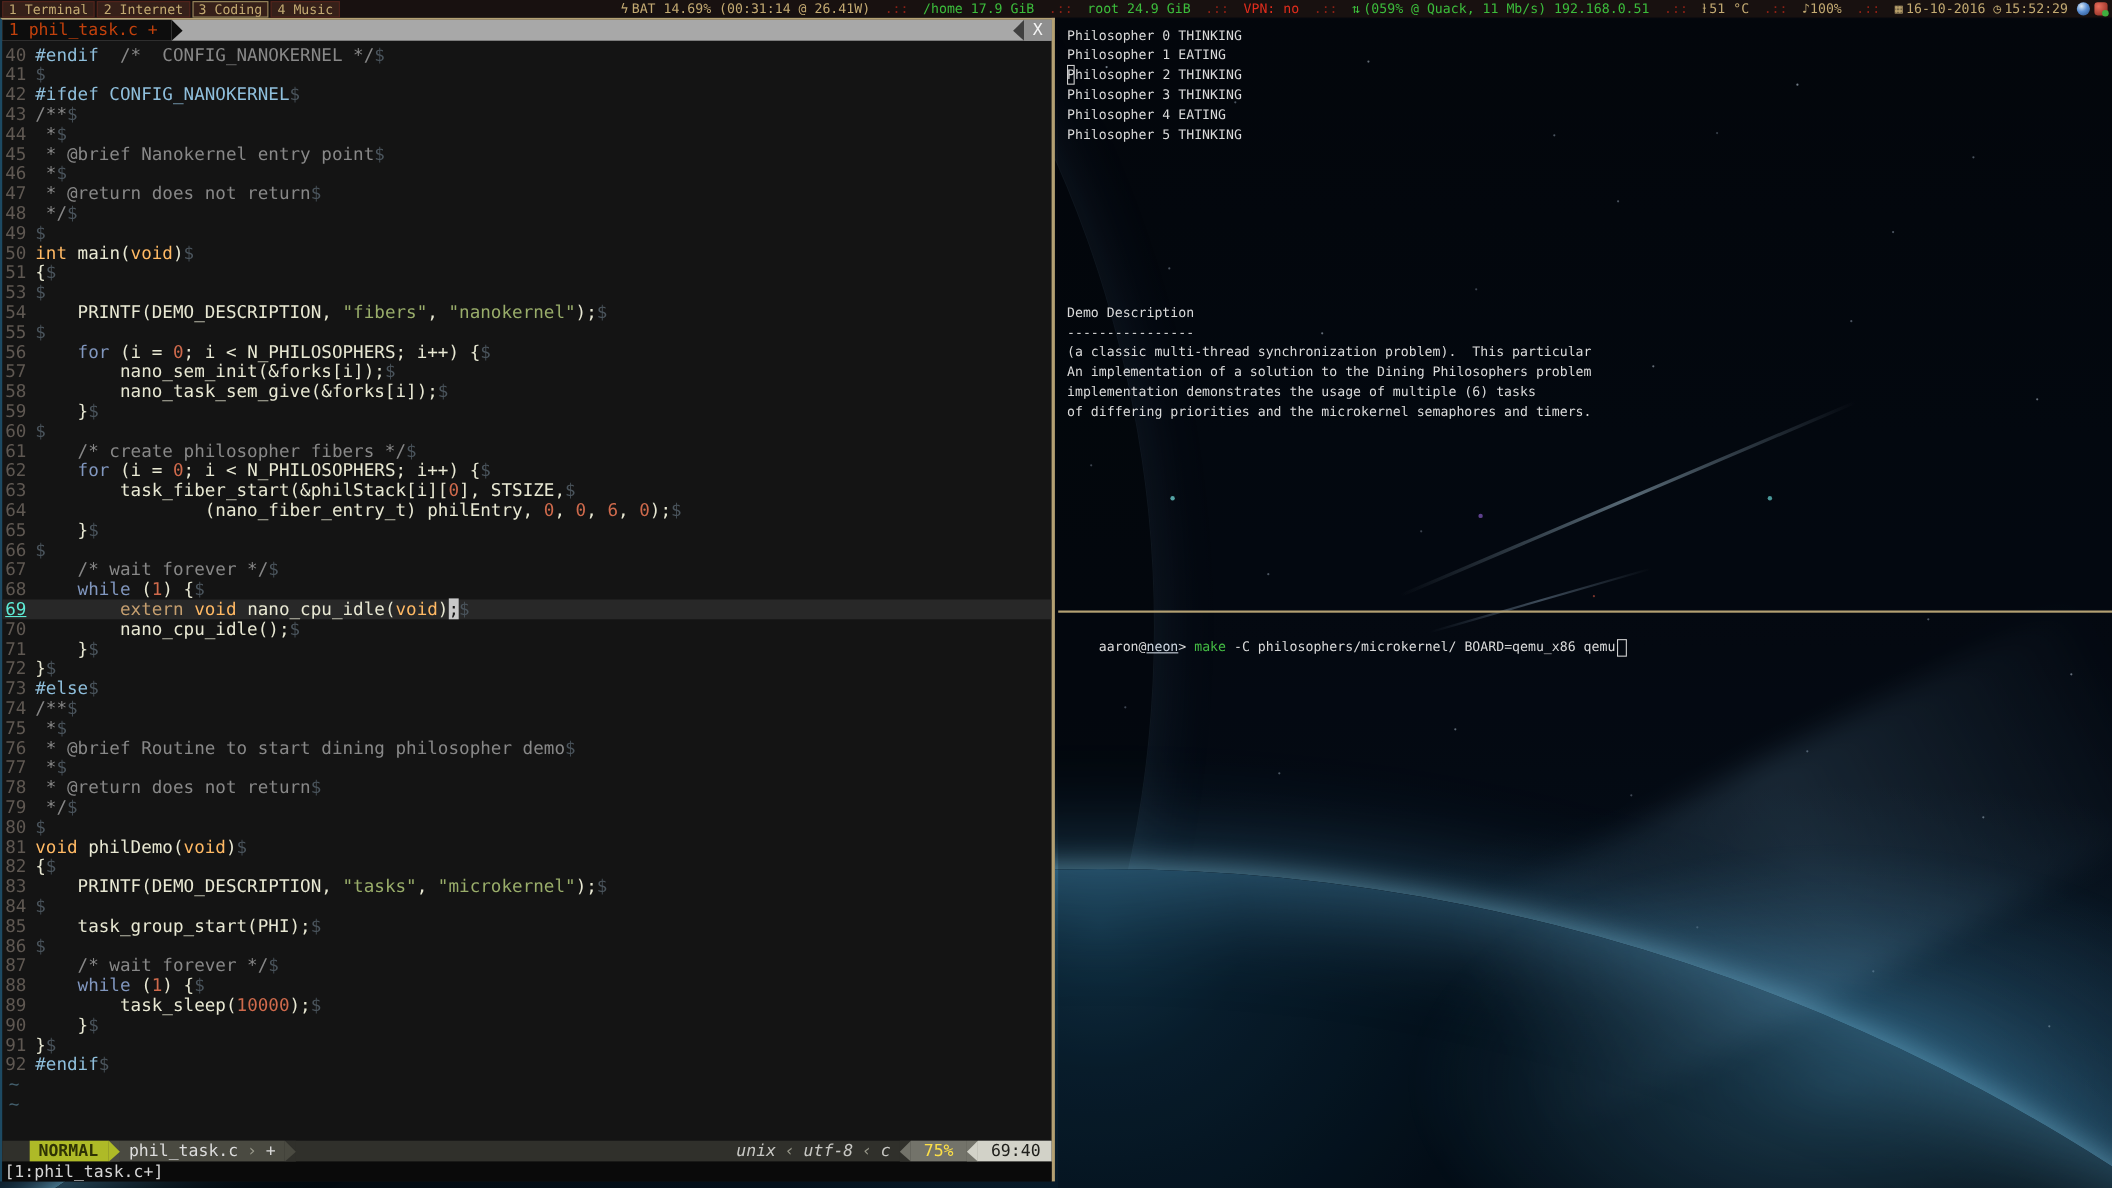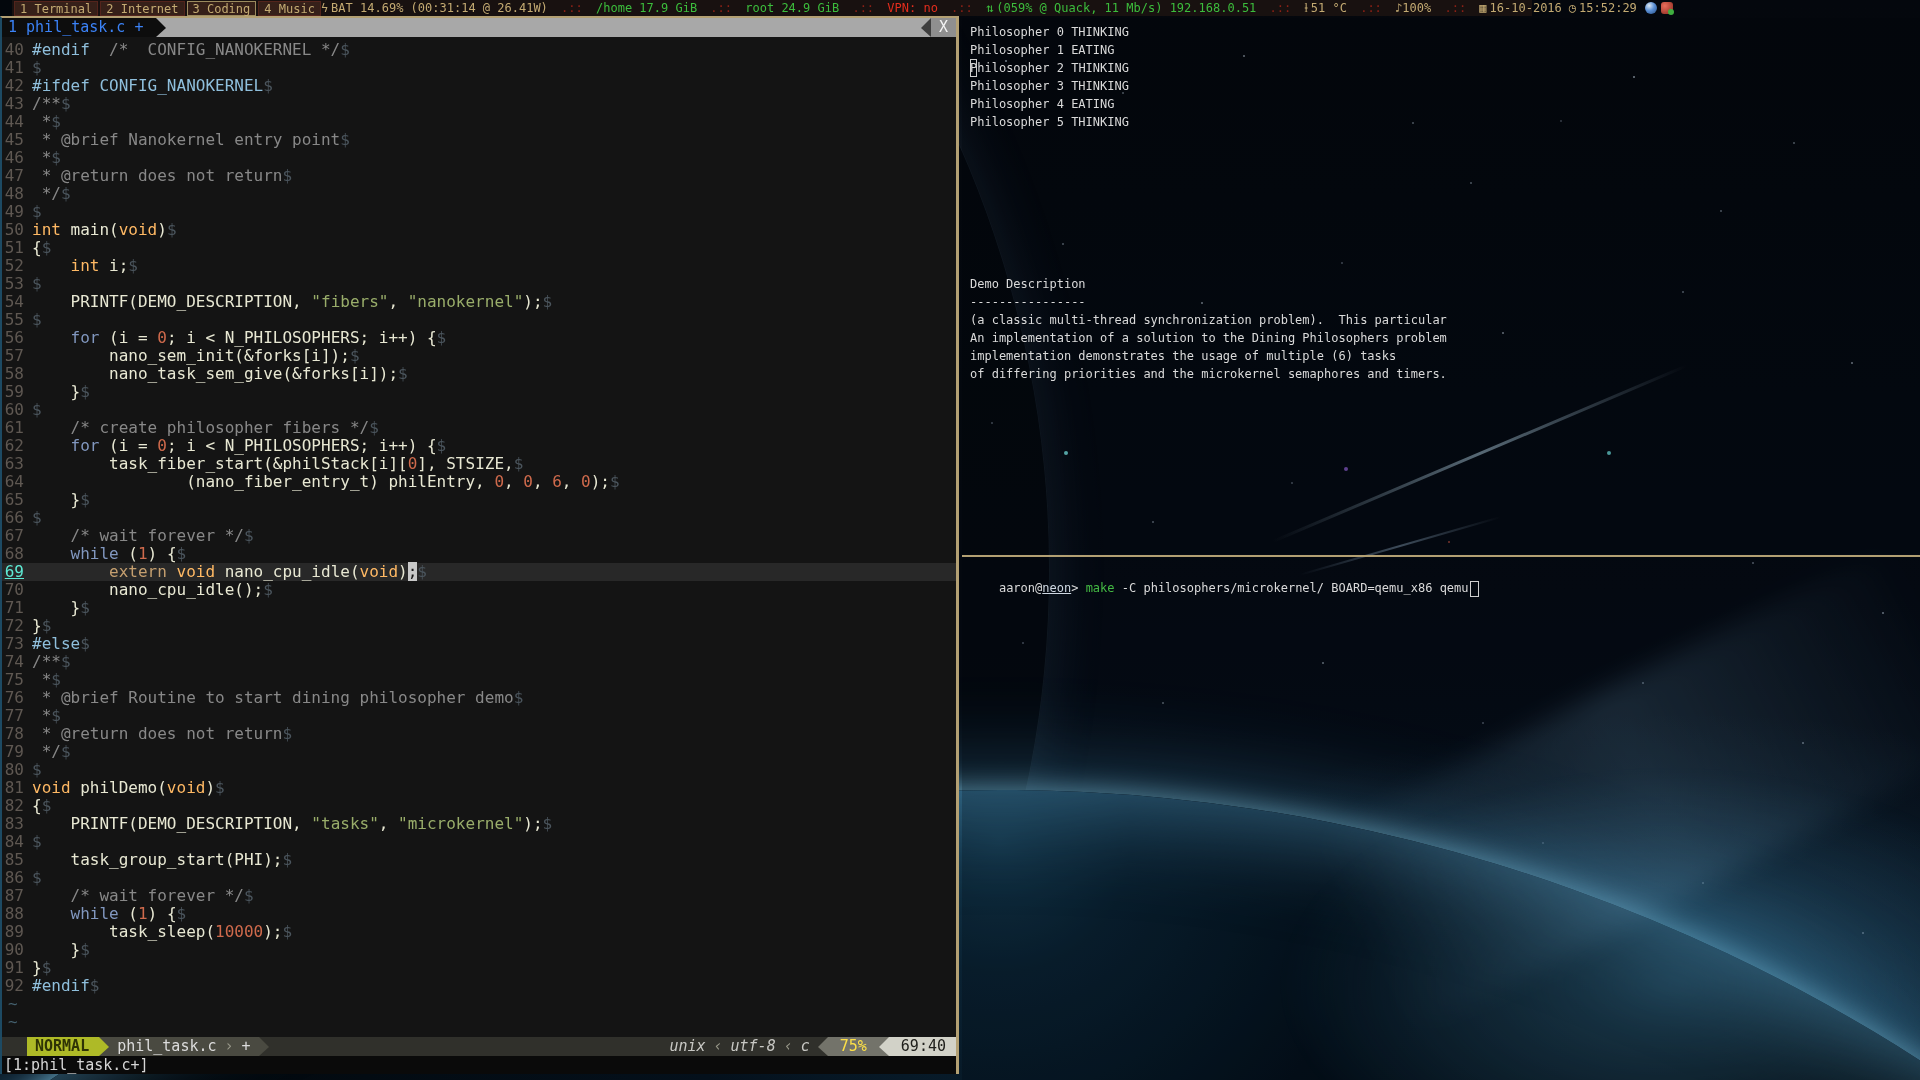--- a/index.html
+++ b/index.html
@@ -52,22 +52,22 @@
       1482px 722px 0 0 rgba(170,185,205,.45), 1642px 682px 0 0 rgba(190,205,225,.5),
       1802px 742px 0 0 rgba(210,225,240,.55), 1062px 822px 0 0 rgba(150,165,185,.4),
       1222px 862px 0 0 rgba(170,185,205,.4), 1382px 902px 0 0 rgba(190,205,225,.45),
       1542px 842px 0 0 rgba(170,185,205,.4), 1702px 882px 0 0 rgba(190,205,225,.45),
       1862px 932px 0 0 rgba(210,225,240,.5), 1102px 962px 0 0 rgba(150,165,185,.35),
       1262px 1002px 0 0 rgba(170,185,205,.4), 1422px 1042px 0 0 rgba(190,205,225,.4),
       1582px 982px 0 0 rgba(170,185,205,.4), 1470px 182px 0 0 rgba(190,205,225,.5),
       1560px 120px 0 0 rgba(170,185,205,.4), 1720px 210px 0 0 rgba(190,205,225,.5); }
 
   
-  .bar { position:absolute; left:0; top:0; width:1520px; height:16px; background:#181110;
-         display:flex; align-items:center; font-size:12px; line-height:14px; z-index:50;margin-left:12px; }
+  .bar { position:absolute; left:0; top:0; width:1920px; height:16px; background:#181110;
+         display:flex; align-items:center; font-size:12px; line-height:14px; z-index:50; }
   .ws-list { display:flex; height:16px; align-items:center; }
   .ws { height:15px; padding:0 5px; margin-left:2px; background:#362019;
         border:1px solid #53241c; color:var(--bar-tan); white-space:pre; }
   .ws.focused { border-color:#9b8a5e; }
   .status { margin-left:auto; display:flex; white-space:pre; color:var(--bar-tan); }
   .seg { white-space:pre; }
   .seg .glyph { margin-right:3px; }
   .seg.green { color:var(--bar-green); }
   .seg.red   { color:var(--bar-red); }
   .seg.tan   { color:var(--bar-tan); }
@@ -80,21 +80,21 @@
     background: radial-gradient(circle at 32% 32%, #ea6e5c, #a23b2e 72%); }
   .tray-flower::after { content:""; position:absolute; right:-1px; bottom:-1px;
     width:6px; height:6px; border-radius:50%; background:#3fae3f; }
 
   
   .vim { position:absolute; left:0; top:16px; width:959px; height:1058px; background:#141414;
          border-top:2px solid var(--accent-border); border-right:3px solid var(--accent-border);
          border-left:2px solid #1d4a63; display:flex; flex-direction:column; z-index:10; }
   .tabline { height:19px; background:#a8a8a8; display:flex; align-items:stretch;
              font-size:15px; line-height:19px; flex:none; }
-  .tab { background:#0d0d0d; color:#3b82f6; padding:0 3px 0 6px; white-space:pre; }
+  .tab { background:#0d0d0d; color:#c2410c; padding:0 3px 0 6px; white-space:pre; }
   .tab-arrow { width:0; height:0; border-top:10px solid transparent; border-bottom:9px solid transparent;
                border-left:10px solid #0d0d0d; }
   .tab-fill { flex:1; }
   .tabclose-arrow { width:0; height:0; border-top:10px solid transparent; border-bottom:9px solid transparent;
                border-right:10px solid #3f3f3f; }
   .tab-close { background:#8f8f8f; color:#f4f4f4; padding:0 8px; }
 
   .code { flex:1; overflow:hidden; padding-top:4px; font-size:16px; }
   .crow { height:18px; line-height:18px; white-space:pre; display:flex; }
   .gut { width:30px; flex:none; text-align:right; padding-right:8px; color:#5f5852; }
@@ -188,21 +188,20 @@
       <div class="crow"><span class="gut">42</span><span><span class="tk-p">#ifdef CONFIG_NANOKERNEL</span><span class="eol">$</span></span></div>
       <div class="crow"><span class="gut">43</span><span><span class="tk-c">/**</span><span class="eol">$</span></span></div>
       <div class="crow"><span class="gut">44</span><span><span class="tk-c"> *</span><span class="eol">$</span></span></div>
       <div class="crow"><span class="gut">45</span><span><span class="tk-c"> * @brief Nanokernel entry point</span><span class="eol">$</span></span></div>
       <div class="crow"><span class="gut">46</span><span><span class="tk-c"> *</span><span class="eol">$</span></span></div>
       <div class="crow"><span class="gut">47</span><span><span class="tk-c"> * @return does not return</span><span class="eol">$</span></span></div>
       <div class="crow"><span class="gut">48</span><span><span class="tk-c"> */</span><span class="eol">$</span></span></div>
       <div class="crow"><span class="gut">49</span><span><span class="eol">$</span></span></div>
       <div class="crow"><span class="gut">50</span><span><span class="tk-t">int</span><span class="tk-n"> main(</span><span class="tk-t">void</span><span class="tk-n">)</span><span class="eol">$</span></span></div>
       <div class="crow"><span class="gut">51</span><span><span class="tk-n">{</span><span class="eol">$</span></span></div>
-      <div class="crow"><span class="gut">52</span><span><span class="tk-n">    </span><span class="tk-t">int</span><span class="tk-n"> i;</span><span class="eol">$</span></span></div>
       <div class="crow"><span class="gut">53</span><span><span class="eol">$</span></span></div>
       <div class="crow"><span class="gut">54</span><span><span class="tk-n">    PRINTF(DEMO_DESCRIPTION, </span><span class="tk-s">"fibers"</span><span class="tk-n">, </span><span class="tk-s">"nanokernel"</span><span class="tk-n">);</span><span class="eol">$</span></span></div>
       <div class="crow"><span class="gut">55</span><span><span class="eol">$</span></span></div>
       <div class="crow"><span class="gut">56</span><span><span class="tk-n">    </span><span class="tk-k">for</span><span class="tk-n"> (i = </span><span class="tk-d">0</span><span class="tk-n">; i &lt; N_PHILOSOPHERS; i++) {</span><span class="eol">$</span></span></div>
       <div class="crow"><span class="gut">57</span><span><span class="tk-n">        nano_sem_init(&amp;forks[i]);</span><span class="eol">$</span></span></div>
       <div class="crow"><span class="gut">58</span><span><span class="tk-n">        nano_task_sem_give(&amp;forks[i]);</span><span class="eol">$</span></span></div>
       <div class="crow"><span class="gut">59</span><span><span class="tk-n">    }</span><span class="eol">$</span></span></div>
       <div class="crow"><span class="gut">60</span><span><span class="eol">$</span></span></div>
       <div class="crow"><span class="gut">61</span><span><span class="tk-n">    </span><span class="tk-c">/* create philosopher fibers */</span><span class="eol">$</span></span></div>
       <div class="crow"><span class="gut">62</span><span><span class="tk-n">    </span><span class="tk-k">for</span><span class="tk-n"> (i = </span><span class="tk-d">0</span><span class="tk-n">; i &lt; N_PHILOSOPHERS; i++) {</span><span class="eol">$</span></span></div>

